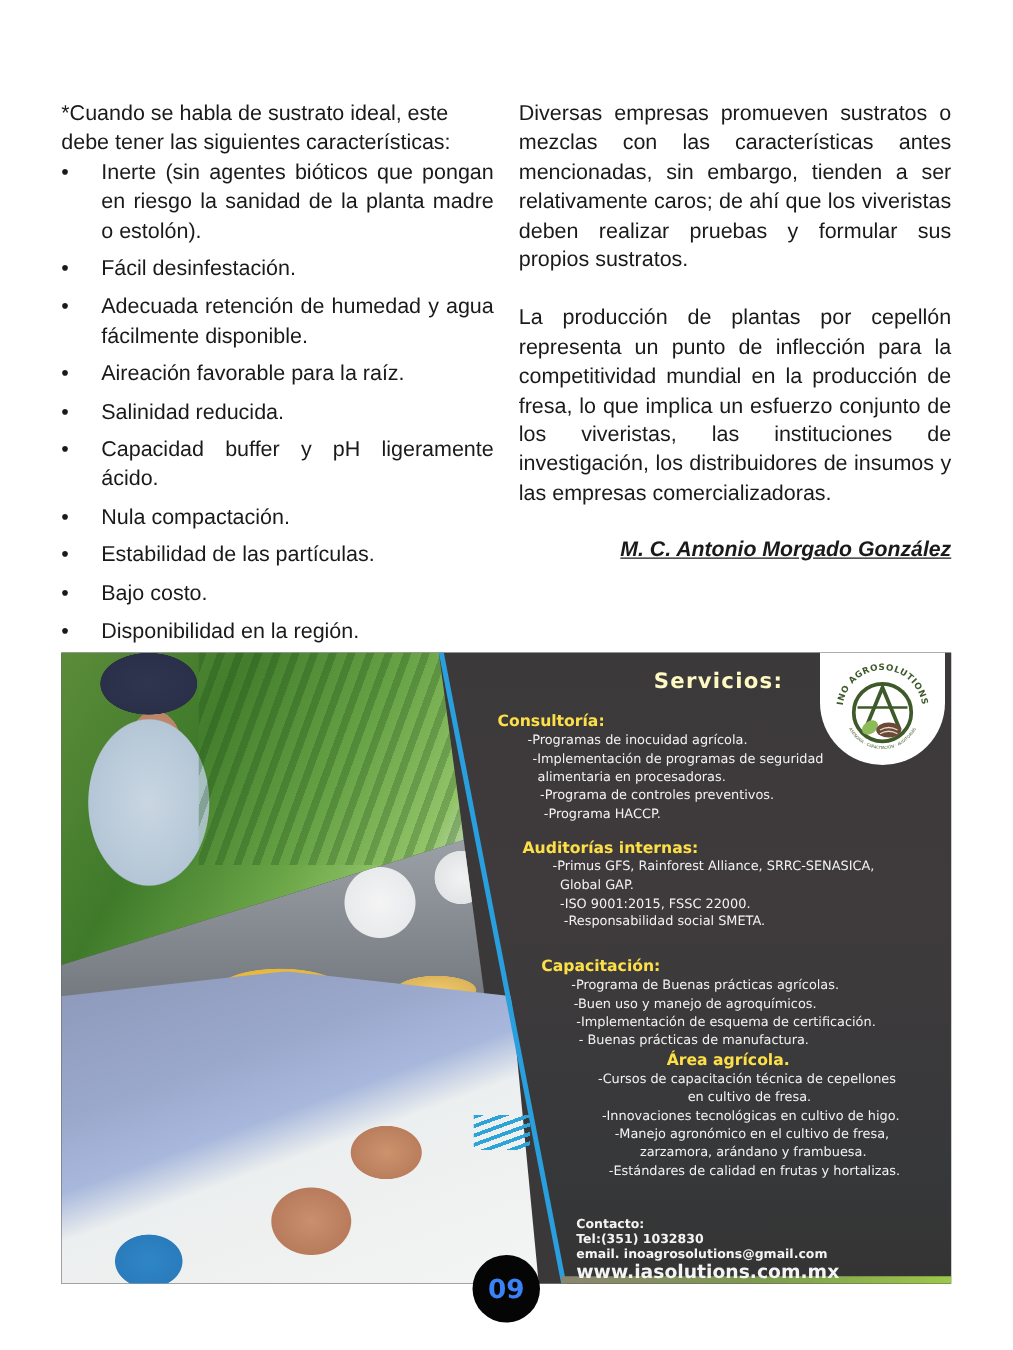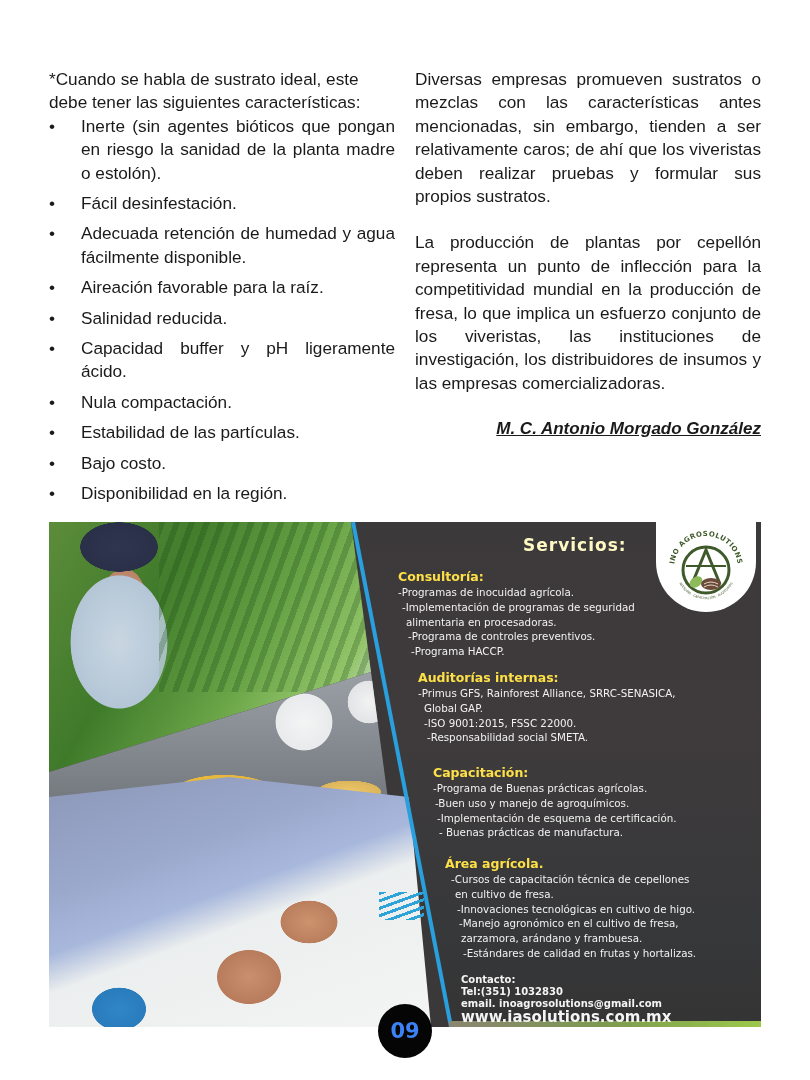--- a/index.html
+++ b/index.html
@@ -3,21 +3,21 @@
 <meta charset="utf-8">
 <style>
   * { box-sizing: border-box; margin: 0; padding: 0; }
   html, body { width: 810px; height: 1080px; background: #ffffff; overflow: hidden; }
   body { position: relative; font-family: "Liberation Sans", sans-serif; color: #1a1a1a; }
 
   
   .col { position: absolute; top: 68px; font-size: 17.2px; line-height: 23.4px; }
   .col-left { left: 49px; width: 346px; }
   .col-right { left: 415px; width: 346px; }
-  .col p { text-align: justify; }
+  .col p { text-align: justify; margin-top: 11px; }
   .col-left .intro { text-align: left; }
   .bullets { list-style: none; }
   .bullets li { position: relative; padding-left: 32px; margin-top: 7px; text-align: justify; }
   .bullets li:first-child { margin-top: 0; }
   .bullets li .dot { position: absolute; left: 0; top: 0; width: 14px; text-align: left; }
   .col-right p + p { margin-top: 23px; }
   .author { margin-top: 22px; text-align: right; font-weight: bold; font-style: italic; font-size: 17px; text-decoration: underline; }
 
   
   .ad { position: absolute; left: 49px; top: 522px; width: 712px; height: 505px; overflow: hidden; background: #3b3839; }
@@ -69,25 +69,25 @@
   .grass-strip { position: absolute; left: 400px; top: 499px; width: 312px; height: 6px;
     background: linear-gradient(90deg, #8a8570 0%, #7d9a50 50%, #9cc84a 100%); }
 
   .servicios-title { position: absolute; left: 474px; top: 13px; font-family: "DejaVu Sans", sans-serif; font-weight: bold; font-size: 17px; letter-spacing: 1px; color: #fef9c3; }
 
   .logo { position: absolute; left: 607px; top: 0; width: 100px; height: 90px; background: #ffffff; border-radius: 0 0 50px 50px; }
   .logo svg { position: absolute; left: 0; top: 0; }
 
   .svc { position: absolute; font-family: "DejaVu Sans", sans-serif; color: #f2f2f2; font-size: 10.3px; line-height: 14.8px; }
   .svc .hdr { font-weight: bold; font-size: 12.5px; color: #fde047; line-height: 17px; }
-  .svc .ln { white-space: nowrap; }
+  .svc .ln { white-space: nowrap; margin-left: 24px; }
   .svc-consultoria { left: 349px; top: 46px; }
   .svc-auditorias { left: 369px; top: 147px; }
   .svc-capacitacion { left: 384px; top: 242px; }
-  .svc-area { left: 396px; top: 333px; }
+  .svc-area { left: 396px; top: 317px; text-align: center; }
 
   .contact { position: absolute; left: 412px; top: 452px; width: 280px; text-align: left; font-family: "DejaVu Sans", sans-serif; color: #f4f4f4; font-weight: bold; font-size: 10px; line-height: 12px; }
   .contact .web { font-size: 15px; line-height: 14px; }
 
   .page-number { position: absolute; left: 378px; top: 1004px; width: 54px; height: 54px; border-radius: 50%; background: #050505; color: #3b82f6; font-family: "DejaVu Sans", sans-serif; font-weight: bold; font-size: 21px; line-height: 54px; text-align: center; }
 </style>
 </head>
 <body>
 
 <div class="col col-left">

